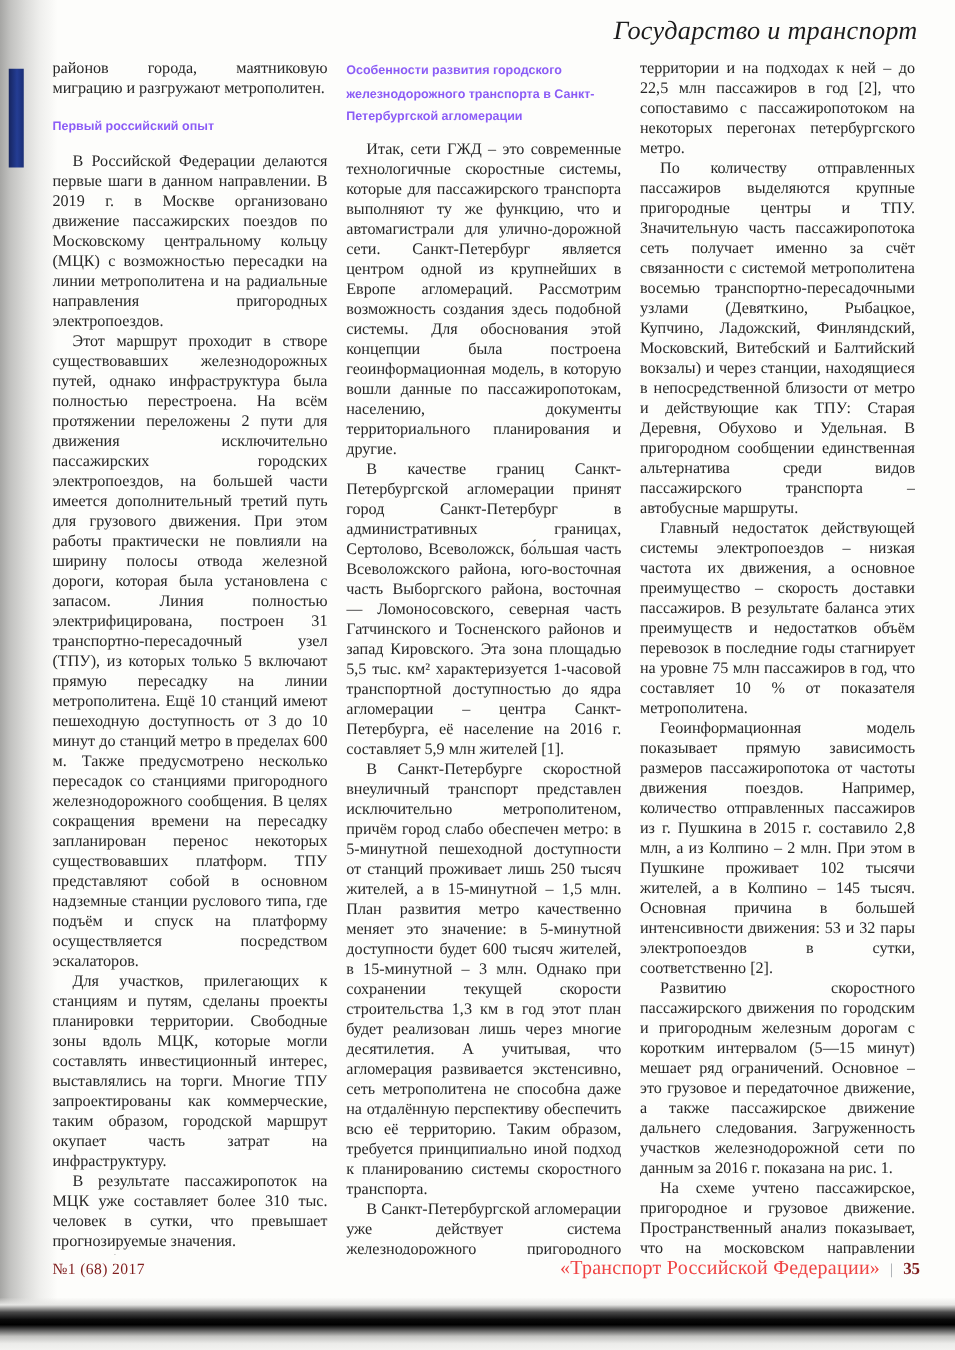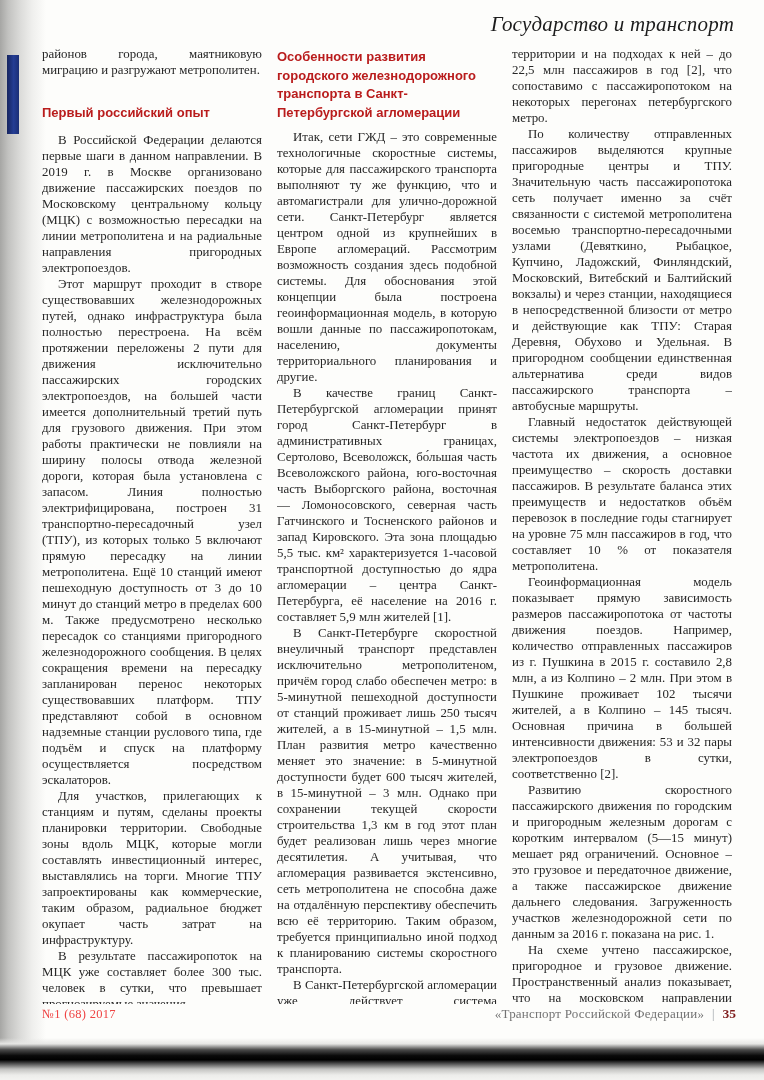--- a/index.html
+++ b/index.html
@@ -75,48 +75,48 @@
     font-size: 12.9px;
     line-height: 16px;
     text-align: justify;
     color: #272727;
   }
   .col p.indent { text-indent: 16px; }
 
   .red-heading {
     font-family: "Liberation Sans", "DejaVu Sans", sans-serif;
     font-weight: bold;
-    color: #b91c1c;
-    font-size: 13px;
+    color: #8b5cf6;
+    font-size: 10px;
     line-height: 18.5px;
     margin: 0;
   }
-  .left-heading { margin-top: 26px; margin-bottom: 9px; }
+  .left-heading { margin-top: 15px; margin-bottom: 9px; }
   .middle-heading { margin-top: 2px; margin-bottom: 7px; }
 
   .footer {
     position: absolute;
     left: 42px; right: 28px; top: 1006px;
     display: flex;
     justify-content: space-between;
     align-items: baseline;
   }
   .issue-number {
     font-size: 12.5px;
-    color: #ef4444;
+    color: #7f1d1d;
     letter-spacing: 0.3px;
   }
   .footer-right {
     display: flex;
     align-items: baseline;
     gap: 8px;
   }
   .journal-title {
-    font-size: 13px;
-    color: #737373;
+    font-size: 16px;
+    color: #ef4444;
     letter-spacing: 0.2px;
   }
   .footer-separator { font-size: 12px; color: #9aa0a6; }
   .page-number {
     font-size: 13.5px;
     font-weight: bold;
     color: #7f1d1d;
   }
 </style>
 </head>
@@ -131,22 +131,22 @@
     <span class="section-title">Государство и транспорт</span>
   </div>
 
   <div class="columns">
 
     <div class="col">
       <p>районов города, маятниковую миграцию и разгружают метрополитен.</p>
       <h2 class="red-heading left-heading">Первый российский опыт</h2>
       <p class="indent">В Российской Федерации делаются первые шаги в данном направлении. В 2019 г. в Москве организовано движение пассажирских поездов по Московскому центральному кольцу (МЦК) с возможностью пересадки на линии метрополитена и на радиальные направления пригородных электропоездов.</p>
       <p class="indent">Этот маршрут проходит в створе существовавших железнодорожных путей, однако инфраструктура была полностью перестроена. На всём протяжении переложены 2 пути для движения исключительно пассажирских городских электропоездов, на большей части имеется дополнительный третий путь для грузового движения. При этом работы практически не повлияли на ширину полосы отвода железной дороги, которая была установлена с запасом. Линия полностью электрифицирована, построен 31 транспортно-пересадочный узел (ТПУ), из которых только 5 включают прямую пересадку на линии метрополитена. Ещё 10 станций имеют пешеходную доступность от 3 до 10 минут до станций метро в пределах 600 м. Также предусмотрено несколько пересадок со станциями пригородного железнодорожного сообщения. В целях сокращения времени на пересадку запланирован перенос некоторых существовавших платформ. ТПУ представляют собой в основном надземные станции руслового типа, где подъём и спуск на платформу осуществляется посредством эскалаторов.</p>
-      <p class="indent">Для участков, прилегающих к станциям и путям, сделаны проекты планировки территории. Свободные зоны вдоль МЦК, которые могли составлять инвестиционный интерес, выставлялись на торги. Многие ТПУ запроектированы как коммерческие, таким образом, радиальное бюджет окупает часть затрат на инфраструктуру.</p>
-      <p class="indent">В результате пассажиропоток на МЦК уже составляет более 300 тыс. человек в сутки, что превышает прогнозируемые значения.</p>
+      <p class="indent">Для участков, прилегающих к станциям и путям, сделаны проекты планировки территории. Свободные зоны вдоль МЦК, которые могли составлять инвестиционный интерес, выставлялись на торги. Многие ТПУ запроектированы как коммерческие, таким образом, городской маршрут окупает часть затрат на инфраструктуру.</p>
+      <p class="indent">В результате пассажиропоток на МЦК уже составляет более 310 тыс. человек в сутки, что превышает прогнозируемые значения.</p>
       <p class="indent">Подобный проект уникален для России и стран ближнего зарубежья, однако были и другие попытки организовать внутригородское движение электропоездов. Сегодня такой вид транспорта в разных формах действует в Минске, Киеве, Екатеринбурге и ещё в нескольких городах.</p>
     </div>
 
     <div class="col">
       <h2 class="red-heading middle-heading">Особенности развития городского железнодорожного транспорта в Санкт-Петербургской агломерации</h2>
       <p class="indent">Итак, сети ГЖД – это современные технологичные скоростные системы, которые для пассажирского транспорта выполняют ту же функцию, что и автомагистрали для улично-дорожной сети. Санкт-Петербург является центром одной из крупнейших в Европе агломераций. Рассмотрим возможность создания здесь подобной системы. Для обоснования этой концепции была построена геоинформационная модель, в которую вошли данные по пассажиропотокам, населению, документы территориального планирования и другие.</p>
       <p class="indent">В качестве границ Санкт-Петербургской агломерации принят город Санкт-Петербург в административных границах, Сертолово, Всеволожск, бо́льшая часть Всеволожского района, юго-восточная часть Выборгского района, восточная — Ломоносовского, северная часть Гатчинского и Тосненского районов и запад Кировского. Эта зона площадью 5,5 тыс. км² характеризуется 1-часовой транспортной доступностью до ядра агломерации – центра Санкт-Петербурга, её население на 2016 г. составляет 5,9 млн жителей [1].</p>
       <p class="indent">В Санкт-Петербурге скоростной внеуличный транспорт представлен исключительно метрополитеном, причём город слабо обеспечен метро: в 5-минутной пешеходной доступности от станций проживает лишь 250 тысяч жителей, а в 15-минутной – 1,5 млн. План развития метро качественно меняет это значение: в 5-минутной доступности будет 600 тысяч жителей, в 15-минутной – 3 млн. Однако при сохранении текущей скорости строительства 1,3 км в год этот план будет реализован лишь через многие десятилетия. А учитывая, что агломерация развивается экстенсивно, сеть метрополитена не способна даже на отдалённую перспективу обеспечить всю её территорию. Таким образом, требуется принципиально иной подход к планированию системы скоростного транспорта.</p>
       <p class="indent">В Санкт-Петербургской агломерации уже действует система железнодорожного пригородного пассажирского транспорта. Её структура имеет радиальное строение, обеспечивая в основном маятниковую миграцию. Сеть не является связанной: головные вокзалы обслуживают отдельные направления. Максимальных значений пассажиропоток достигает именно на селитебной</p>
     </div>

